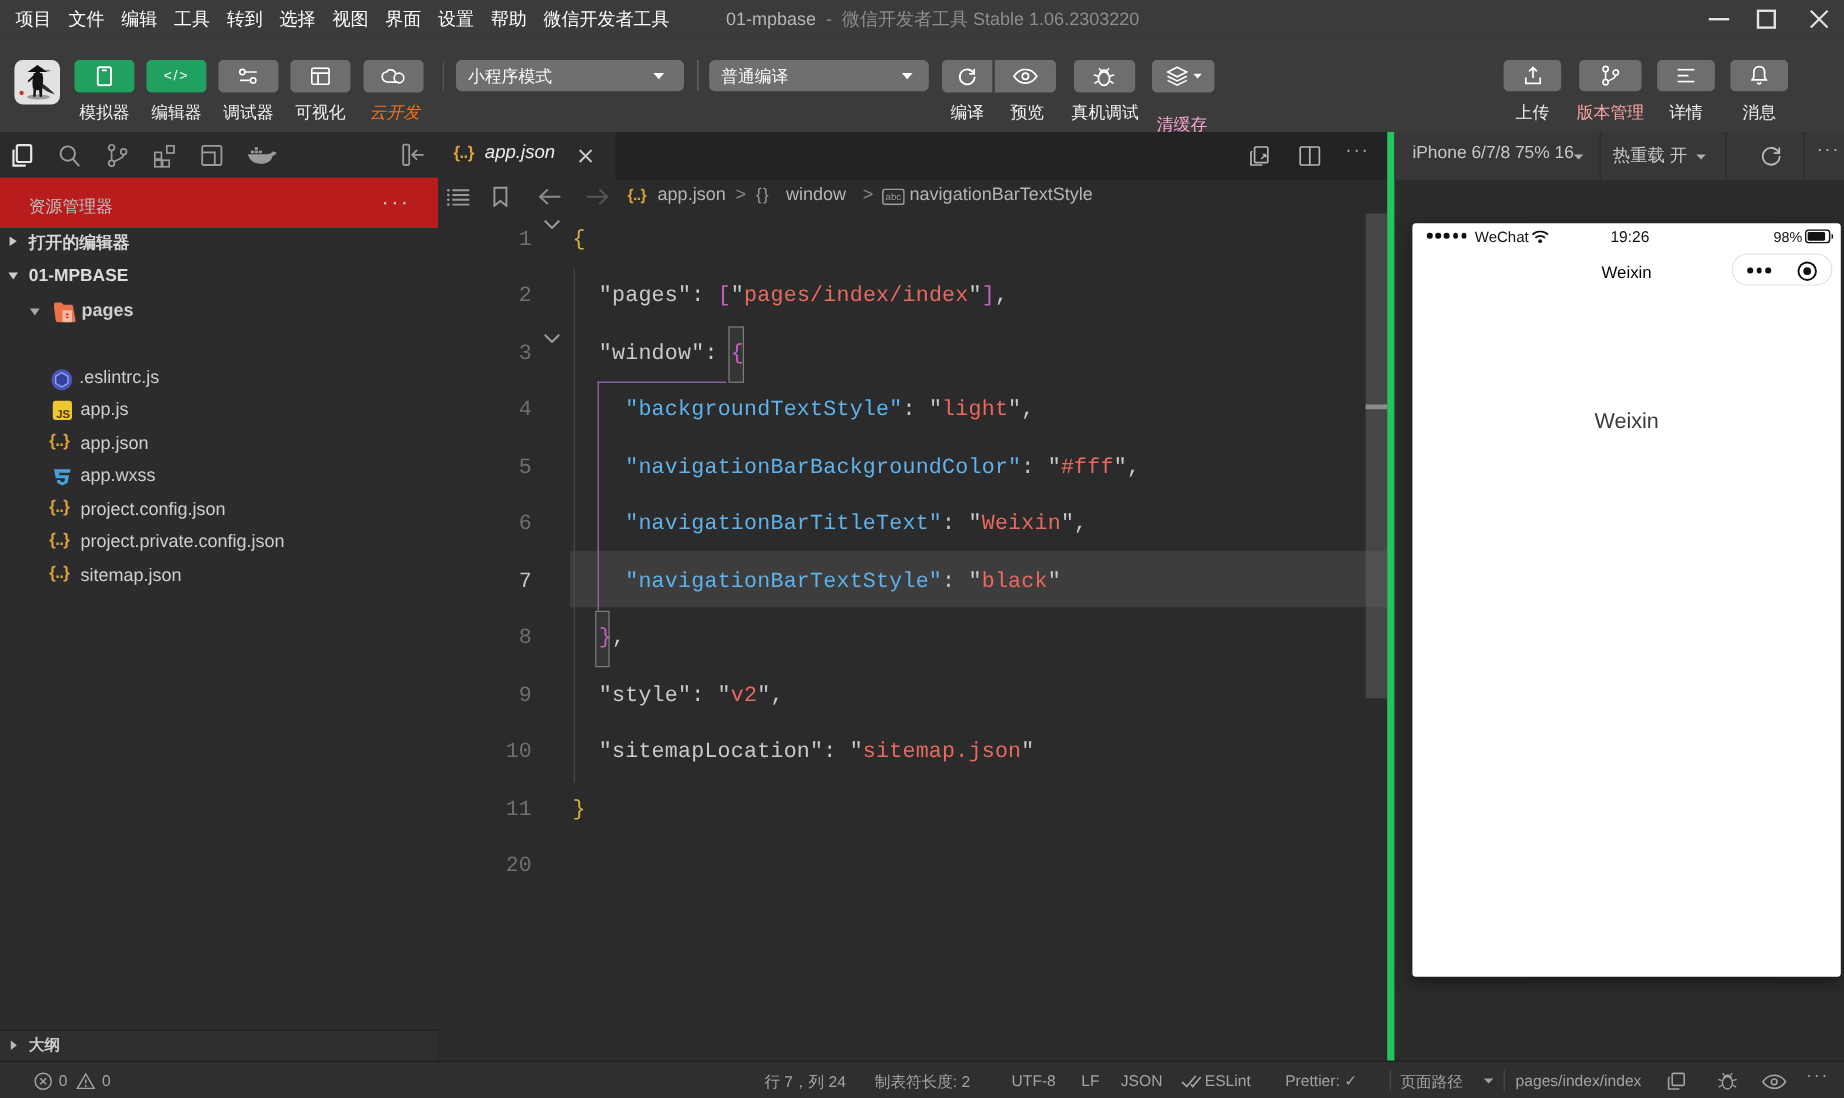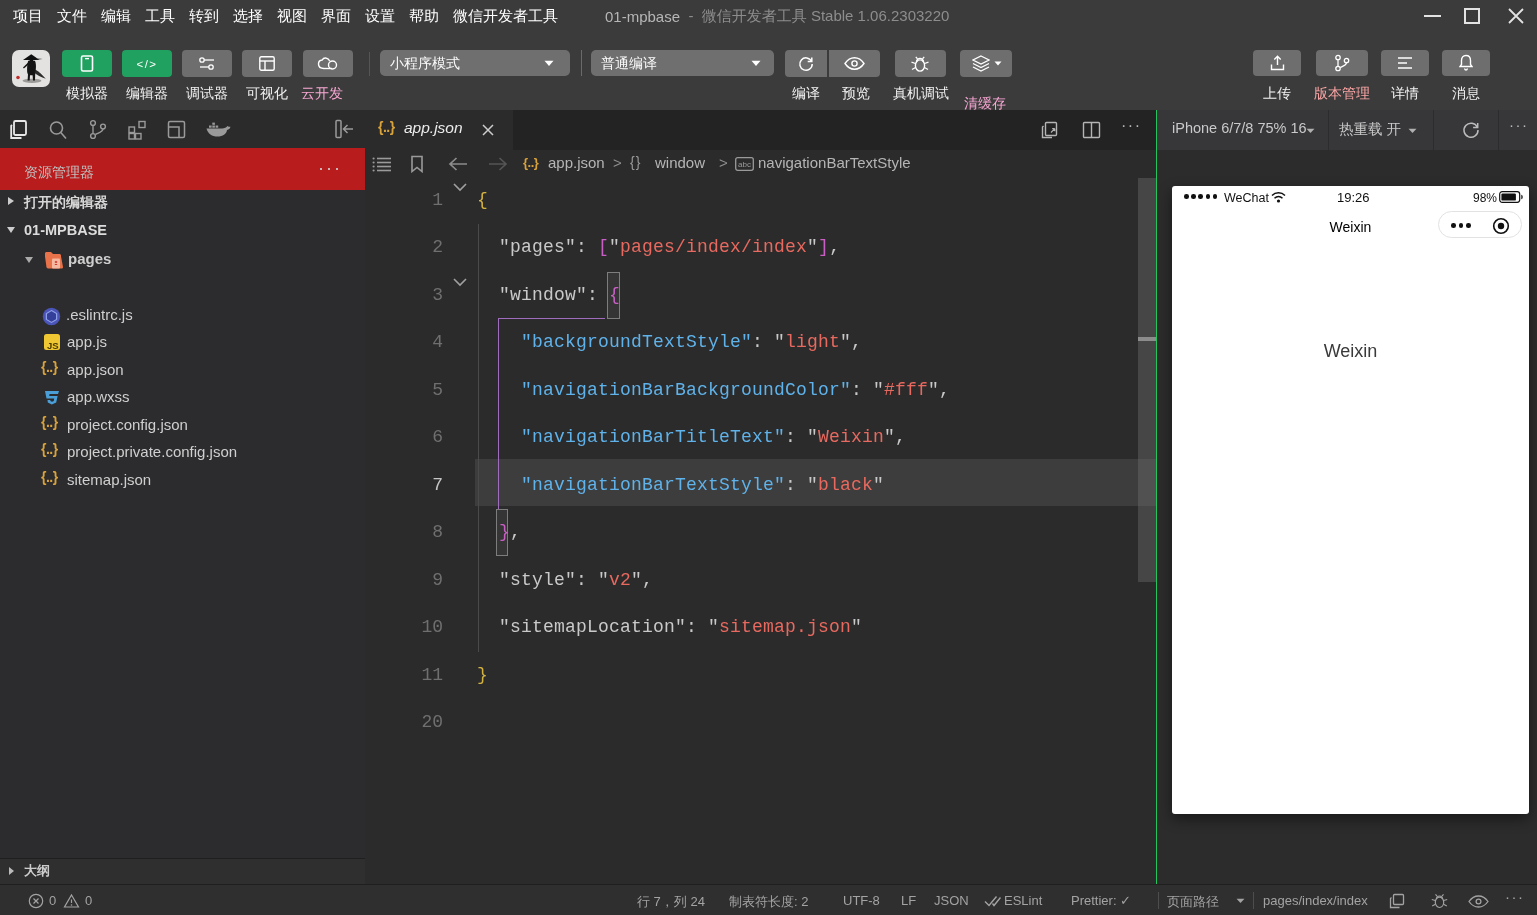--- a/index.html
+++ b/index.html
@@ -87,21 +87,21 @@
           <path d="M7 11.5 C3.5 11.5 1.5 9.5 1.5 7 C1.5 4.8 3 3.2 5.2 3 C6 1.5 7.8 0.8 9.5 1.2 C11 1.5 12.2 2.6 12.6 4.2" fill="none" stroke="#fff" stroke-width="1.4"></path>
           <circle cx="15.5" cy="8" r="4" fill="none" stroke="#fff" stroke-width="1.4"></circle>
           <path d="M7 11.5 L15 11.5" stroke="#fff" stroke-width="1.4"></path>
         </svg>
   </div>
 
   <div class="abs" style="left:59px;top:53px;width:56px;text-align:center;color:#f2f2f2;font-size:14px;">模拟器</div>
   <div class="abs" style="left:119px;top:53px;width:56px;text-align:center;color:#f2f2f2;font-size:14px;">编辑器</div>
   <div class="abs" style="left:179px;top:53px;width:56px;text-align:center;color:#f2f2f2;font-size:14px;">调试器</div>
   <div class="abs" style="left:239px;top:53px;width:56px;text-align:center;color:#f2f2f2;font-size:14px;">可视化</div>
-  <div class="abs" style="left:301px;top:53px;width:56px;color:#f9a8d4;font-size:14px;">云开发</div>
+  <div class="abs" style="left:301px;top:53px;width:56px;text-align:center;color:#f97316;font-size:14px;font-style:italic;">云开发</div>
   <div class="abs" style="left:369px;top:20px;width:1px;height:24px;background:#555555;"></div>
 
   <div class="abs" style="left:380px;top:18px;width:190px;height:26px;border-radius:5px;background:#6f6f6f;color:#fafafa;font-size:14px;line-height:26px;padding-left:10px;">小程序模式
     <svg class="abs" style="right:16px;top:10px;" width="10" height="7" viewBox="0 0 10 7">
           <path d="M0.5 0.8 L5 6 L9.5 0.8 Z" fill="#ffffff"></path>
         </svg>
   </div>
   <div class="abs" style="left:581px;top:18px;width:1px;height:26px;background:#6a6a6a;"></div>
   <div class="abs" style="left:591px;top:18px;width:183px;height:26px;border-radius:5px;background:#6f6f6f;color:#fafafa;font-size:14px;line-height:26px;padding-left:10px;">普通编译
     <svg class="abs" style="right:13px;top:10px;" width="10" height="7" viewBox="0 0 10 7">
@@ -390,21 +390,21 @@
     <div class="cl" style="top:331px;">  <span class="m">}</span>,</div>
     <div class="cl" style="top:378.5px;">  "style": "<span class="s">v2</span>",</div>
     <div class="cl" style="top:426px;">  "sitemapLocation": "<span class="s">sitemap.json</span>"</div>
     <div class="cl" style="top:473.5px;"><span class="g">}</span></div>
 
     <div class="abs" style="left:773px;top:-2px;width:18px;height:406px;background:rgba(121,121,121,0.35);"></div>
     <div class="abs" style="left:773px;top:159px;width:18px;height:3.5px;background:#8c8c8c;"></div>
   </div>
 </div>
 
-<div class="abs" id="sim" style="left:1156px;top:110px;width:381px;height:774px;background:#2c2c2c;border-left:1px solid #22c55e;">
+<div class="abs" id="sim" style="left:1156px;top:110px;width:381px;height:774px;background:#2c2c2c;border-left:6px solid #22c55e;">
 
   <div class="abs" style="left:0;top:0;width:381px;height:40px;background:#37373a;">
     <span class="abs" style="left:15px;top:10px;color:#c9c9c9;font-size:14.5px;">iPhone 6/7/8 75% 16</span>
     <svg class="abs" style="left:149px;top:18px;" width="9" height="6" viewBox="0 0 9 6">
           <path d="M0.5 0.8 L4.5 5 L8.5 0.8 Z" fill="#b0b0b0"></path>
         </svg>
     <div class="abs" style="left:171px;top:0;width:1px;height:40px;background:#2c2c2e;"></div>
     <span class="abs" style="left:182px;top:10px;color:#c9c9c9;font-size:14.5px;">热重载 开</span>
     <svg class="abs" style="left:251px;top:18px;" width="9" height="6" viewBox="0 0 9 6">
           <path d="M0.5 0.8 L4.5 5 L8.5 0.8 Z" fill="#b0b0b0"></path>

